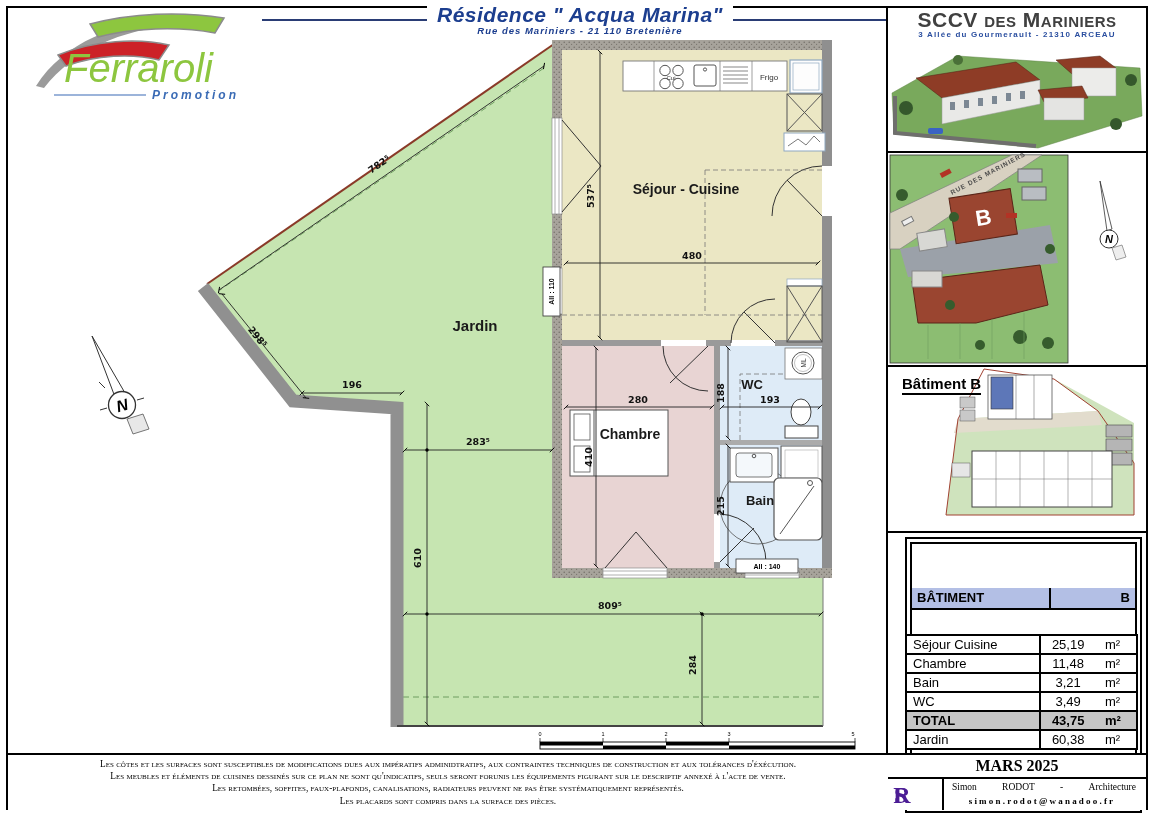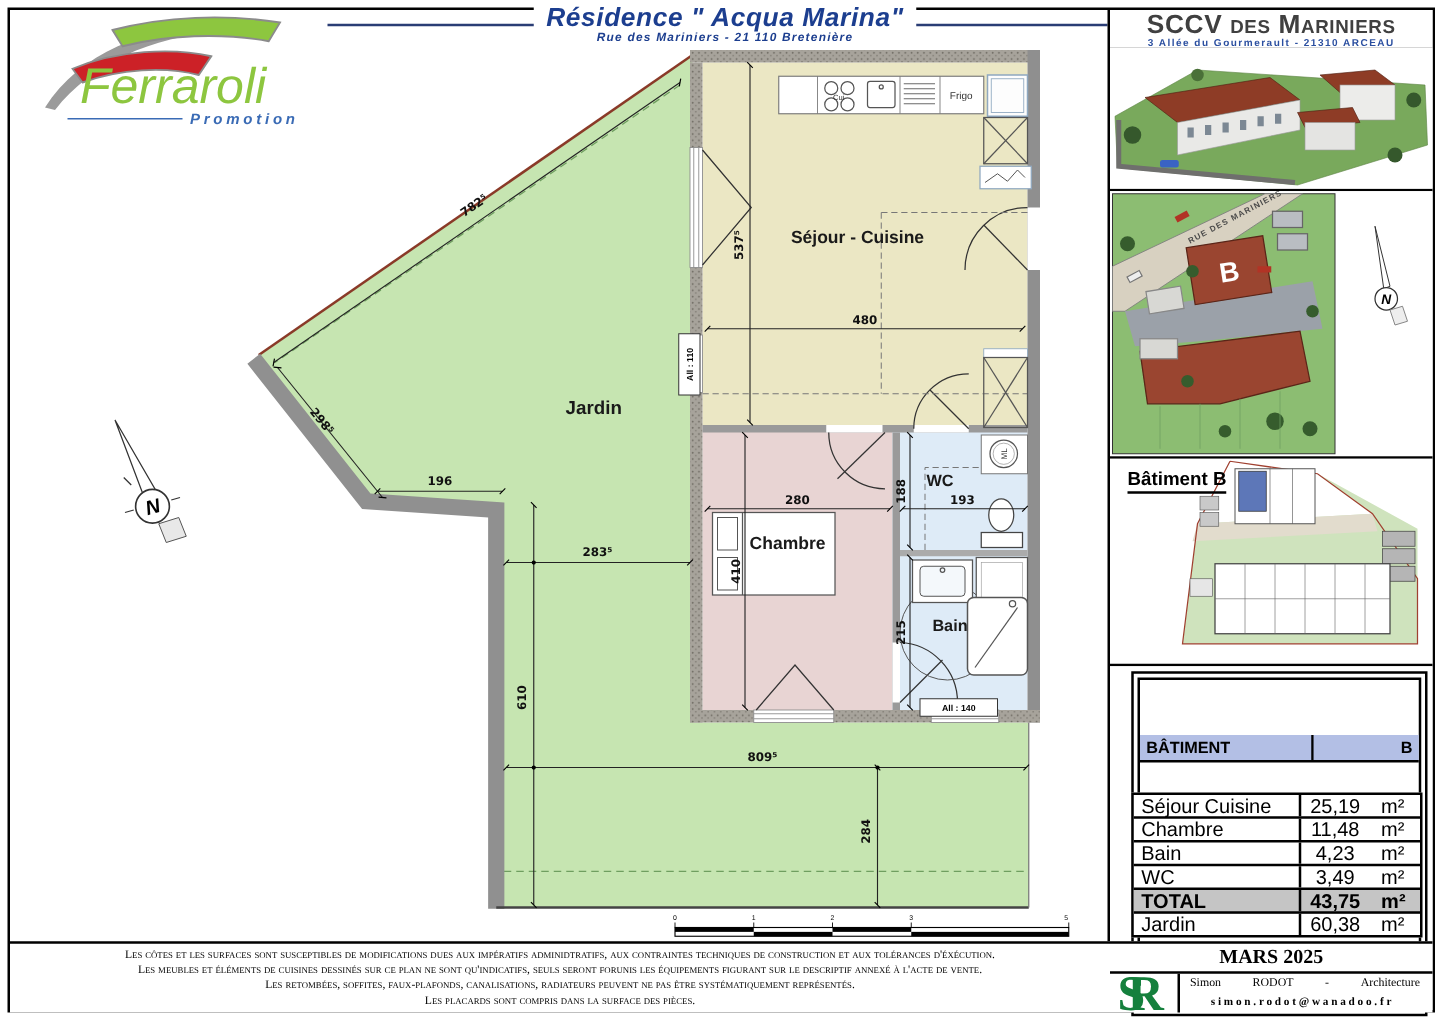--- a/index.html
+++ b/index.html
@@ -23,32 +23,32 @@
               border-bottom:2px solid #000;padding-bottom:1px;}
   
   .tbl-outer{position:absolute;left:17px;border:2px solid #000;padding:3px;background:#fff;width:227px;}
   .itable{border:2px solid #000;}
   .itable .row{display:flex;height:20px;border-bottom:2px solid #000;margin-top:44px;}
   .itable .row:last-child{border-bottom:none;}
   .itable .lbl{flex:1.25;background:#b3bfe5;border-right:2px solid #000;font-weight:bold;font-size:13px;
                padding:2px 0 0 5px;}
   .itable .val{flex:.75;background:#b3bfe5;font-weight:bold;font-size:13px;text-align:right;padding:2px 5px 0 0;}
   .stable{position:absolute;left:17px;width:229px;border:2px solid #000;background:#fff;}
-  .stable .row{display:flex;height:17px;border-bottom:2px solid #000;font-size:16px;}
+  .stable .row{display:flex;height:17px;border-bottom:2px solid #000;font-size:13px;}
   .stable .row:last-child{border-bottom:none;}
   .stable .lbl{flex:1.3;padding:1px 0 0 6px;border-right:2px solid #000;}
   .stable .val{flex:.55;text-align:center;padding:1px 4px 0 0;}
   .stable .unit{flex:.32;padding:1px 0 0 6px;}
   .stable .total{background:#c5c5c5;font-weight:bold;}
   
   .mars{position:absolute;left:0;top:2px;width:100%;text-align:center;font-family:"Liberation Serif",serif;
         font-weight:bold;font-size:16px;}
   .foot-line{position:absolute;left:0;top:22px;width:100%;border-top:2px solid #000;}
   .sr-box{position:absolute;left:6px;top:26px;width:44px;height:28px;font-family:"Liberation Serif",serif;
-          font-weight:bold;font-size:40px;color:#15803d;line-height:28px;}
+          font-weight:bold;font-size:24px;color:#4c1d95;line-height:28px;}
   .sr-box span{letter-spacing:-14px;}
   .foot-vline{position:absolute;left:54px;top:24px;height:31px;border-left:2px solid #000;}
   .arch-row{position:absolute;left:64px;top:27px;width:184px;display:flex;justify-content:space-between;
             font-family:"Liberation Serif",serif;font-weight:normal;font-size:9.5px;}
   .email{position:absolute;left:60px;top:41px;width:188px;text-align:center;font-family:"Liberation Serif",serif;
          font-weight:bold;font-size:9px;letter-spacing:2.2px;}
   
   .bottom-band{position:absolute;left:8px;top:753px;width:880px;height:55px;border-top:2px solid #000;background:#fff;}
   .disc{padding-top:3px;text-align:center;font-family:"Liberation Serif",serif;font-variant:small-caps;
         font-size:9.3px;line-height:12.2px;color:#000;}
@@ -459,21 +459,21 @@
         <div class="val">25,19</div>
         <div class="unit">m²</div>
       </div>
       <div class="row">
         <div class="lbl">Chambre</div>
         <div class="val">11,48</div>
         <div class="unit">m²</div>
       </div>
       <div class="row">
         <div class="lbl">Bain</div>
-        <div class="val">4,23</div>
+        <div class="val">3,21</div>
         <div class="unit">m²</div>
       </div>
       <div class="row">
         <div class="lbl">WC</div>
         <div class="val">3,49</div>
         <div class="unit">m²</div>
       </div>
       <div class="row total">
         <div class="lbl">TOTAL</div>
         <div class="val">43,75</div>

